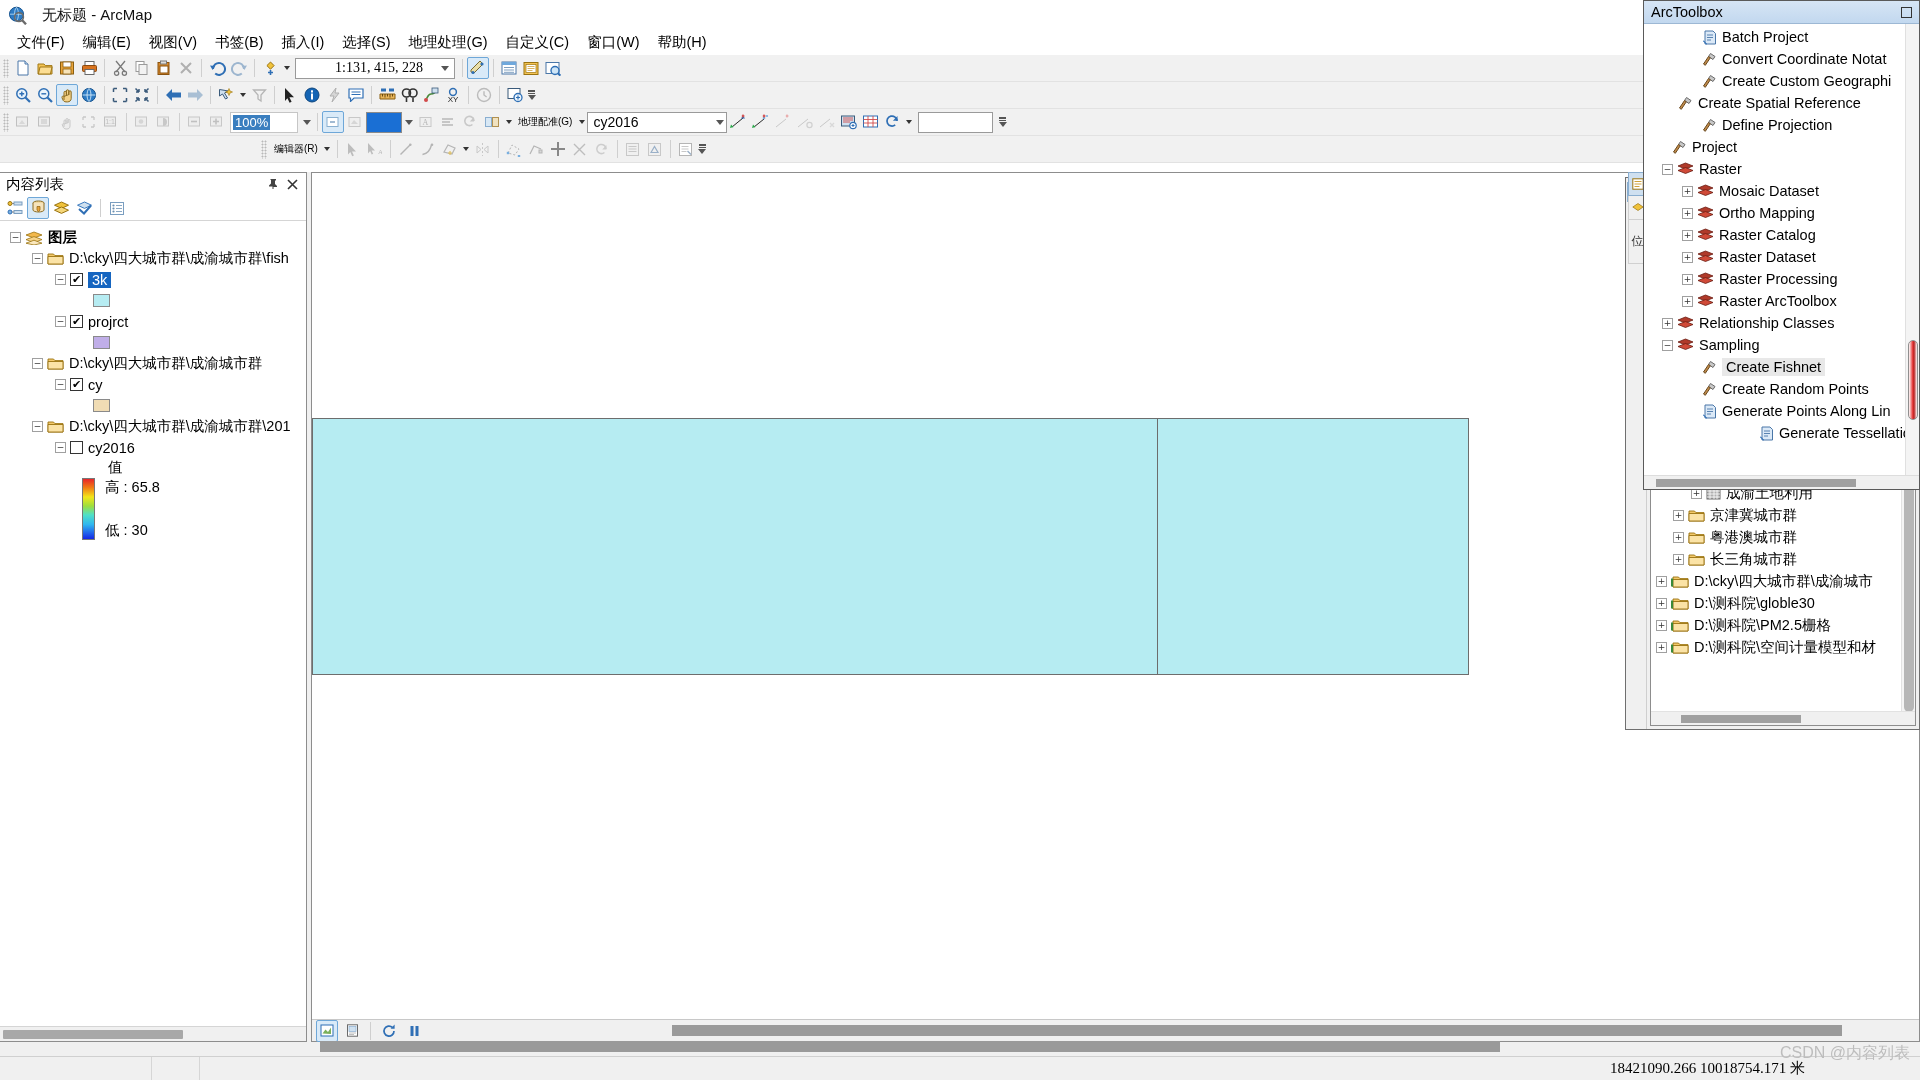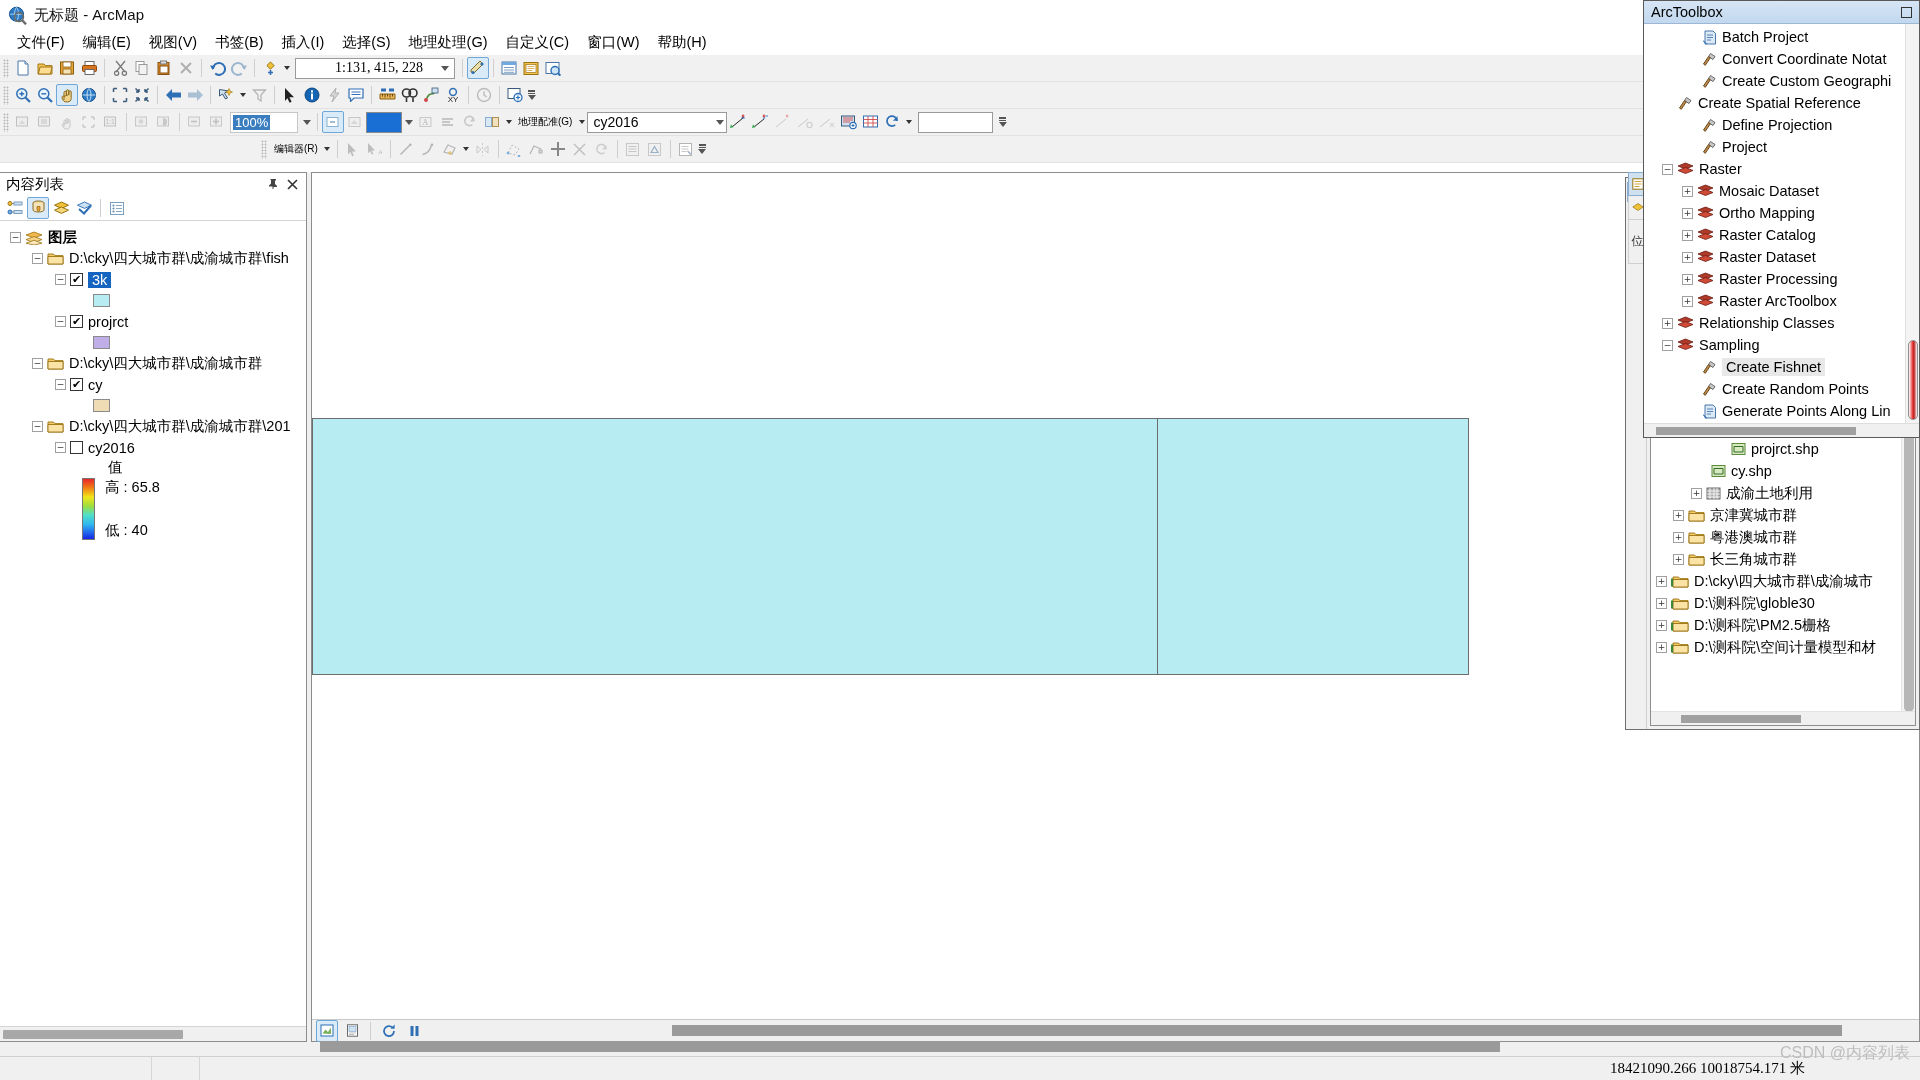--- a/index.html
+++ b/index.html
@@ -10,21 +10,21 @@
     font-size:14px;
     background:#ffffff;
     overflow:hidden;
     position:relative;
     -webkit-font-smoothing:antialiased;
   }
 
   
   .titlebar{
     height:30px; background:#ffffff; display:flex; align-items:center;
-    padding-left:8px; gap:7px; border-bottom:0;
+    padding-left:8px; gap:15px; border-bottom:0;
   }
   .app-icon{ width:19px; height:19px; position:relative; flex:none; }
   .title-text{ font-size:15px; color:#111; }
 
   
   .menubar{
     height:25px; background:#ffffff; display:flex; align-items:center;
     padding-left:8px; font-size:14.5px; color:#000;
   }
   .menubar .mi{ padding:2px 9px; cursor:default; white-space:nowrap; }
@@ -150,21 +150,21 @@
   }
   .mapbottom .hscroll{
     position:absolute; left:360px; right:4px; top:5px; height:11px; background:#f0f0f0;
   }
   .mapbottom .hscroll .thumb{
     position:absolute; left:0; top:0; height:11px; width:1170px; background:#9a9a9a;
   }
 
   
   .atb{
-    position:absolute; left:1643px; top:0px; width:277px; height:438px;
+    position:absolute; left:1643px; top:0px; width:277px; height:490px;
     background:#fff; border:1px solid #5a5a5a; z-index:40;
     display:flex; flex-direction:column;
   }
   .atb-title{
     height:23px; background:linear-gradient(#d6e5f5,#c2d8ef);
     display:flex; align-items:center; padding-left:7px; font-size:14.5px; color:#000;
     border-bottom:1px solid #9db8d4; position:relative;
   }
   .atb-title .win-x{
     position:absolute; right:5px; top:4px; width:15px; height:14px;
@@ -951,21 +951,21 @@
         <span class="cb"></span>
         <span class="lname">cy2016</span>
       </div>
       <div class="tn" style="padding-left:108px; height:19px;">
         <span class="lname">值</span>
       </div>
       <div style="display:flex; padding-left:82px; margin-top:1px;">
         <span class="ramp"></span>
         <span style="display:flex; flex-direction:column; justify-content:space-between; margin-left:10px; height:62px; font-size:14.5px;">
           <span>高 : 65.8</span>
-          <span>低 : 40</span>
+          <span>低 : 30</span>
         </span>
       </div>
     </div>
 
     <div class="toc-scroll">
       <div class="thumb"></div>
     </div>
   </div>
 
   <div class="mapwrap">
@@ -1226,21 +1226,21 @@
         </div>
         <div class="tl" style="padding-left:58px;">
           <span style="margin-right:5px">
             <svg width="15" height="15" viewBox="0 0 15 15">
                 <path d="M8.5 1.5l4.5 3-2 3-4.5-3z" fill="#c8c8c8" stroke="#6a6a6a"></path>
                 <path d="M6.5 4.5L1.5 12l1.8 1.3 5-7.5z" fill="#c08a4a" stroke="#6a4a20"></path>
               </svg>
           </span>
           <span class="lb">Define Projection</span>
         </div>
-        <div class="tl" style="padding-left:58px;">
+        <div class="tl" style="padding-left:28px;">
           <span style="margin-right:5px">
             <svg width="15" height="15" viewBox="0 0 15 15">
                 <path d="M8.5 1.5l4.5 3-2 3-4.5-3z" fill="#c8c8c8" stroke="#6a6a6a"></path>
                 <path d="M6.5 4.5L1.5 12l1.8 1.3 5-7.5z" fill="#c08a4a" stroke="#6a4a20"></path>
               </svg>
           </span>
           <span class="lb">Project</span>
         </div>
 
         <div class="tl" style="padding-left:18px;">

